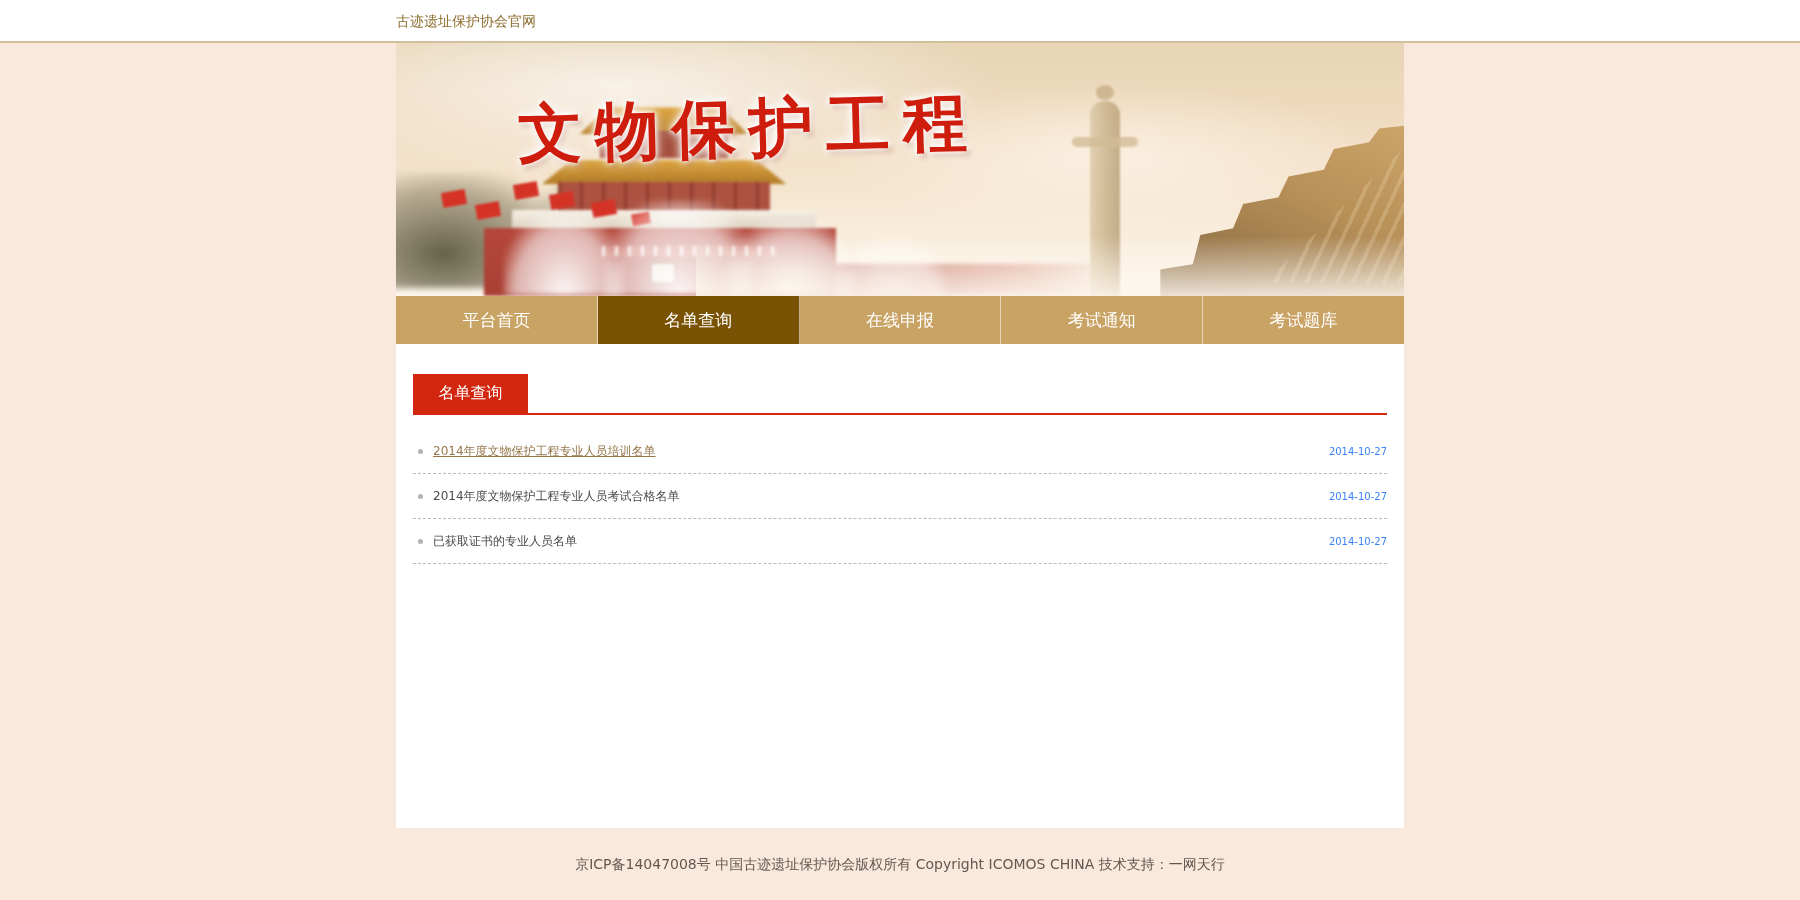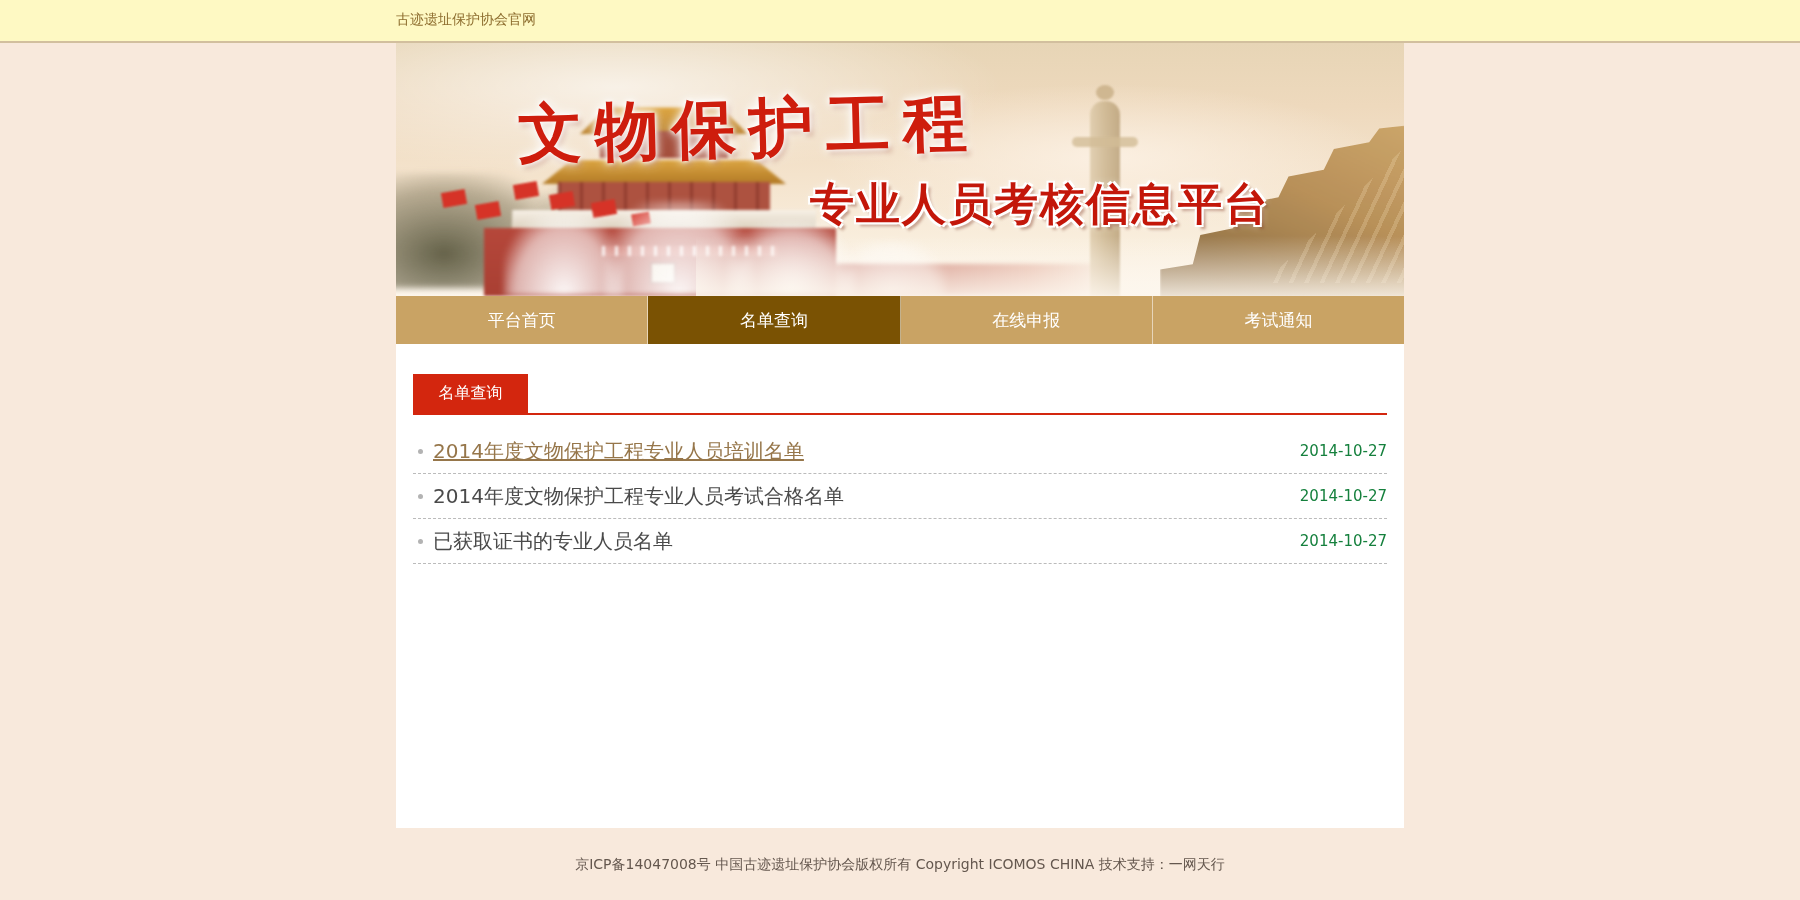--- a/index.html
+++ b/index.html
@@ -2,21 +2,21 @@
 <html><head>
 <meta charset="utf-8">
 <style>
   html,body{margin:0;padding:0;}
   body{
     width:1800px;height:900px;overflow:hidden;
     background:#f8e9dc;
     font-family:"DejaVu Sans","Liberation Sans",sans-serif;
   }
   .topbar{
-    height:41px;background:#fef9c3;border-bottom:2px solid #d2bf9e;font-family:Liberation Mono, monospace;
+    height:41px;background:#ffffff;border-bottom:2px solid #d2bf9e;
   }
   .topbar-inner{
     width:1008px;margin:0 auto;line-height:41px;
   }
   .topbar-link{
     font-size:14px;color:#8d6d2e;text-decoration:none;cursor:pointer;
   }
   .wrap{width:1008px;margin:0 auto;}
 
   
@@ -120,23 +120,23 @@
   }
   .news-list{margin-top:14px;}
   .news-item{
     height:44px;display:flex;align-items:center;
     border-bottom:1px dashed #bbbbbb;
   }
   .bullet{
     width:5px;height:5px;border-radius:50%;background:#b3b3b3;
     margin:0 10px 0 5px;flex:none;
   }
-  .news-title{font-size:20px;color:#4a4a4a;text-decoration:none;cursor:pointer;}
+  .news-title{font-size:12px;color:#4a4a4a;text-decoration:none;cursor:pointer;}
   .news-title.visited{color:#96764a;text-decoration:underline;}
-  .news-date{margin-left:auto;font-size:15px;color:#15803d;}
+  .news-date{margin-left:auto;font-size:10px;color:#3b82f6;}
 
   
   .footer{
     text-align:center;padding-top:28px;font-size:14px;color:#64574e;
   }
 </style>
 </head>
 <body>
 
 <div class="topbar">
@@ -179,28 +179,28 @@
 
     <div class="huabiao"></div>
     <div class="huabiao-wings"></div>
     <div class="huabiao-cap"></div>
 
     <div class="greatwall"></div>
     <div class="gw-steps"></div>
     <div class="b-bottomhaze"></div>
 
     <div class="banner-title">文物保护工程</div>
-    <div class="banner-subtitle">专业人员考核信息平台</div>
   </div>
 
   <div class="nav">
     <div class="nav-item">平台首页</div>
     <div class="nav-item active">名单查询</div>
     <div class="nav-item">在线申报</div>
     <div class="nav-item">考试通知</div>
+    <div class="nav-item">考试题库</div>
   </div>
 
   <div class="panel">
     <div class="tab-row">
       <div class="tab">名单查询</div>
     </div>
 
     <div class="news-list">
       <div class="news-item">
         <span class="bullet"></span>

